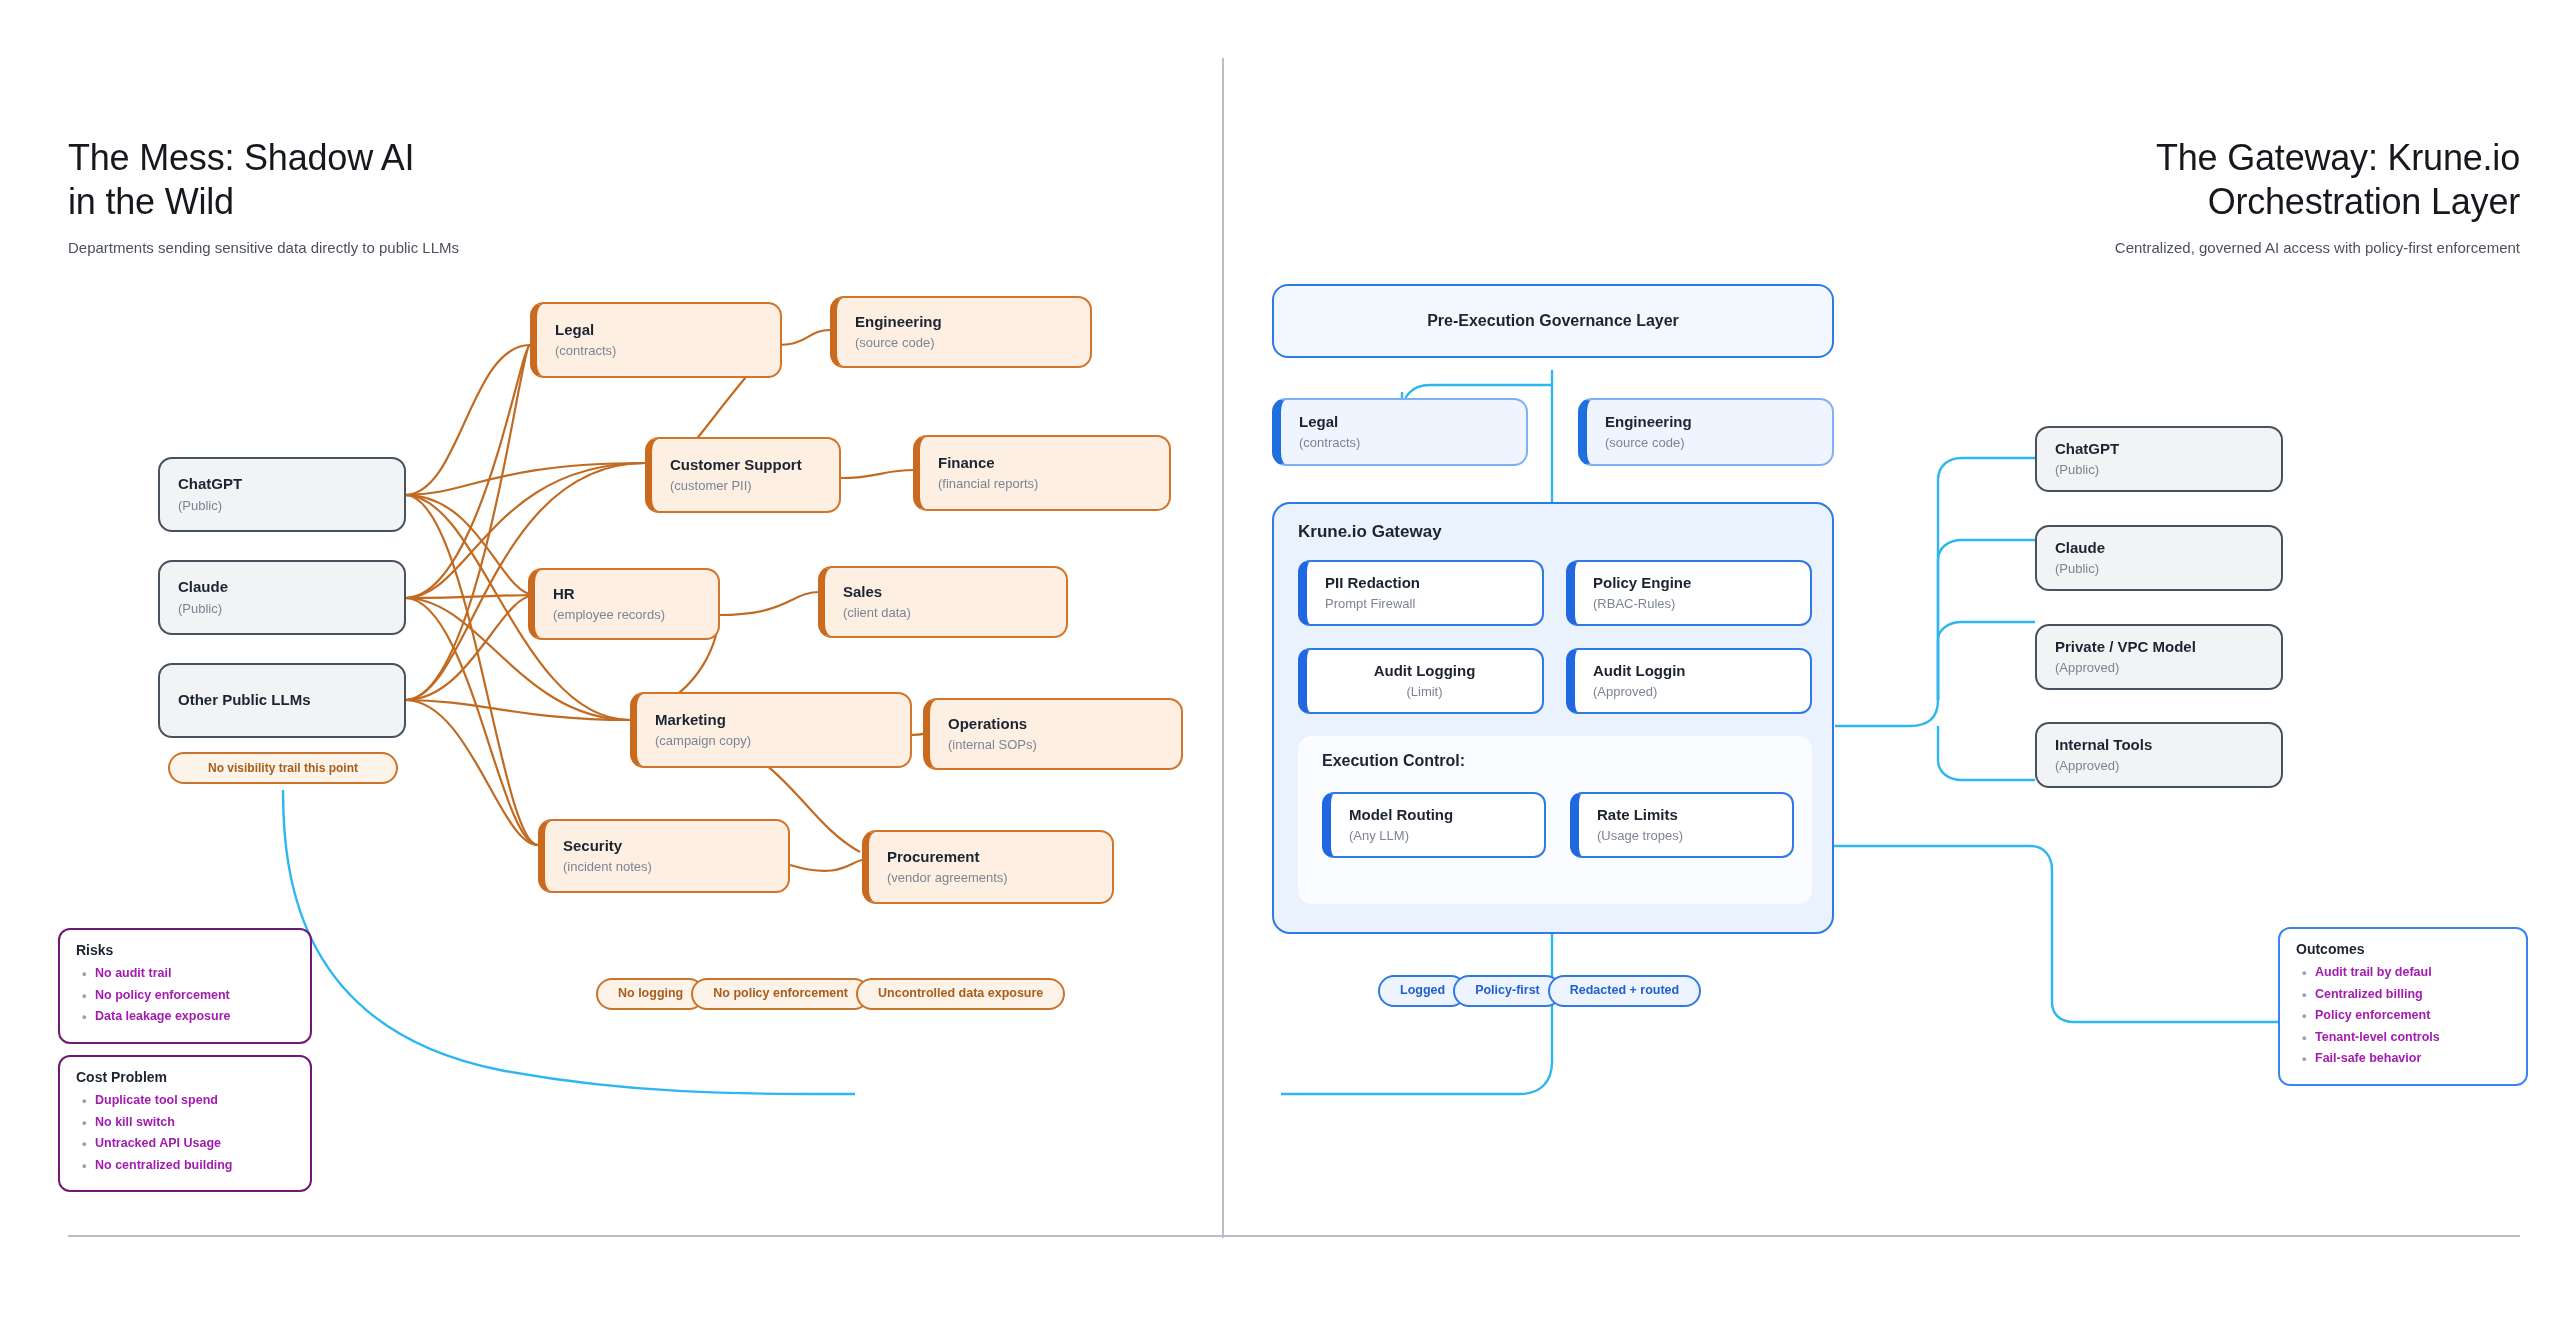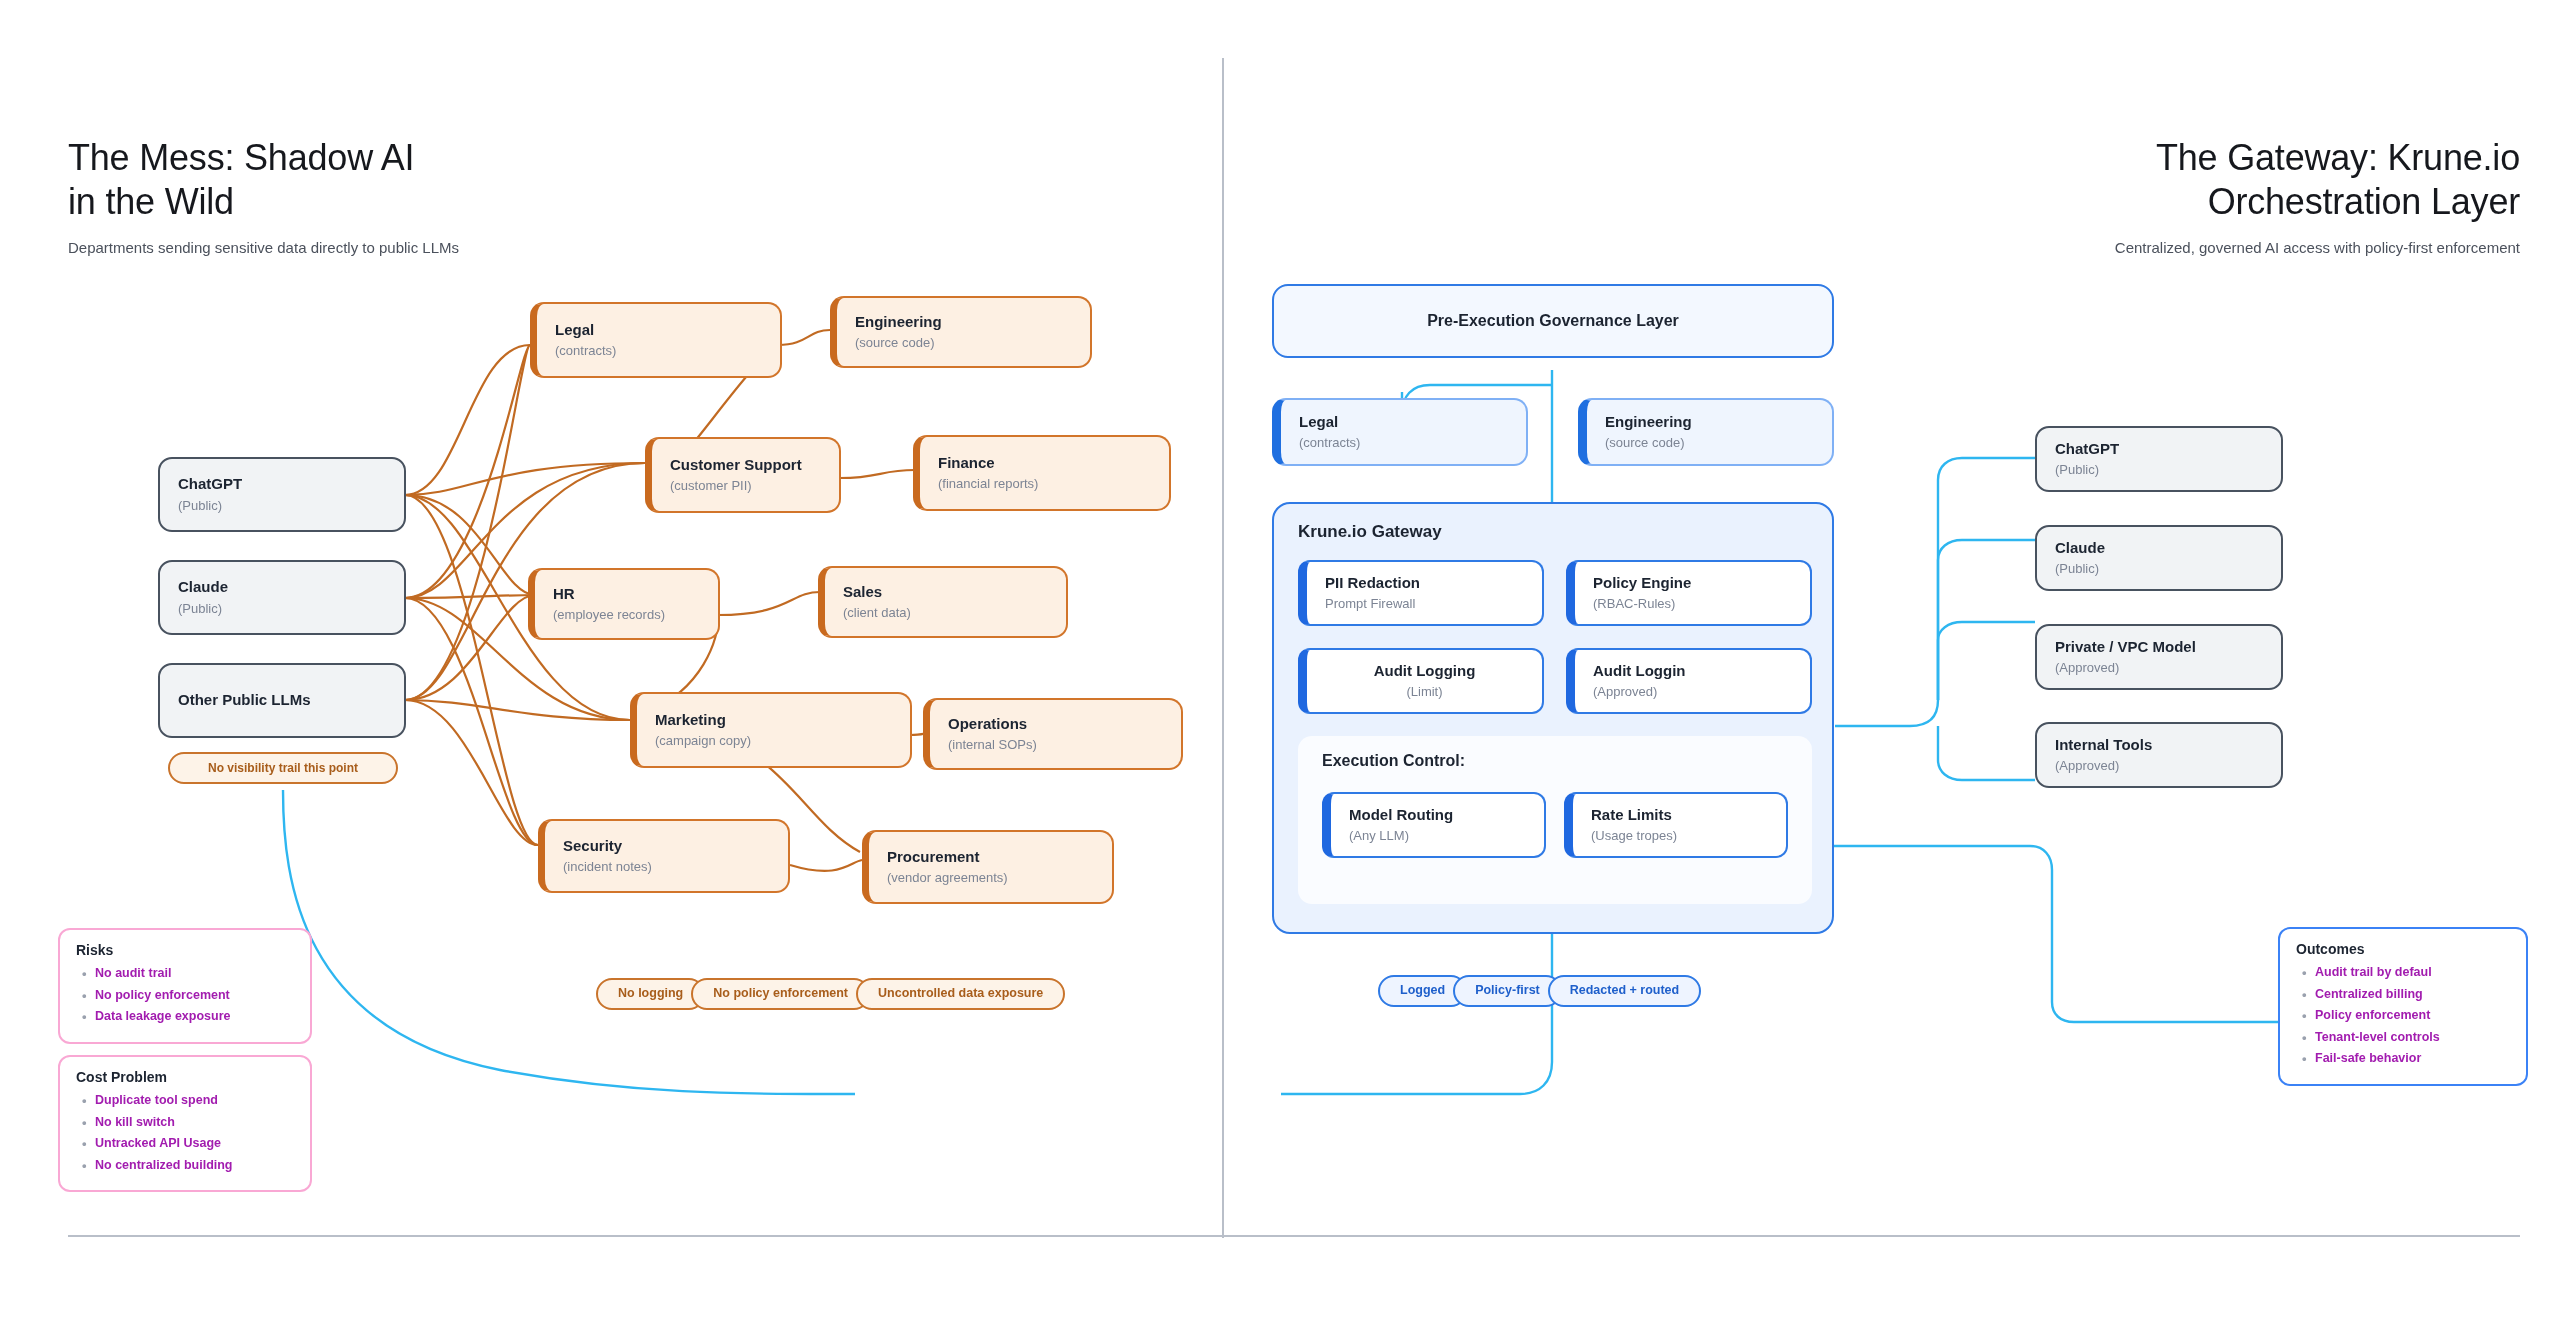--- a/index.html
+++ b/index.html
@@ -133,21 +133,21 @@
     color: #1c2431;
   }
 
   
   .listcard {
     position: absolute;
     border-radius: 12px;
     padding: 12px 16px 14px 16px;
     background: #ffffff;
   }
-  .listcard.orange { border: 2px solid #f9a8d4; }
+  .listcard.orange { border: 2px solid #701a75; }
   .listcard.blue   { border: 2px solid #3b82f6; }
   .listcard .lh {
     font-size: 14px;
     font-weight: 700;
     color: #1c2431;
     margin-bottom: 5px;
   }
   .listcard ul {
     margin: 0;
     padding-left: 19px;
@@ -431,21 +431,21 @@
       <div class="t">Audit Loggin</div>
       <div class="s">(Approved)</div>
     </div>
 
     <div class="panel exec" style="left:24px; top:232px; width:514px; height:168px;">
       <div class="extitle">Execution Control:</div>
       <div class="node modcard" style="left:24px; top:56px; width:224px; height:66px;">
         <div class="t">Model Routing</div>
         <div class="s">(Any LLM)</div>
       </div>
-      <div class="node modcard" style="left:266px; top:56px; width:224px; height:66px;">
+      <div class="node modcard" style="left:272px; top:56px; width:224px; height:66px;">
         <div class="t">Rate Limits</div>
         <div class="s">(Usage tropes)</div>
       </div>
     </div>
   </div>
 
   <div class="node slate" style="left:2035px; top:426px; width:248px; height:66px;">
     <div class="t">ChatGPT</div>
     <div class="s">(Public)</div>
   </div>

